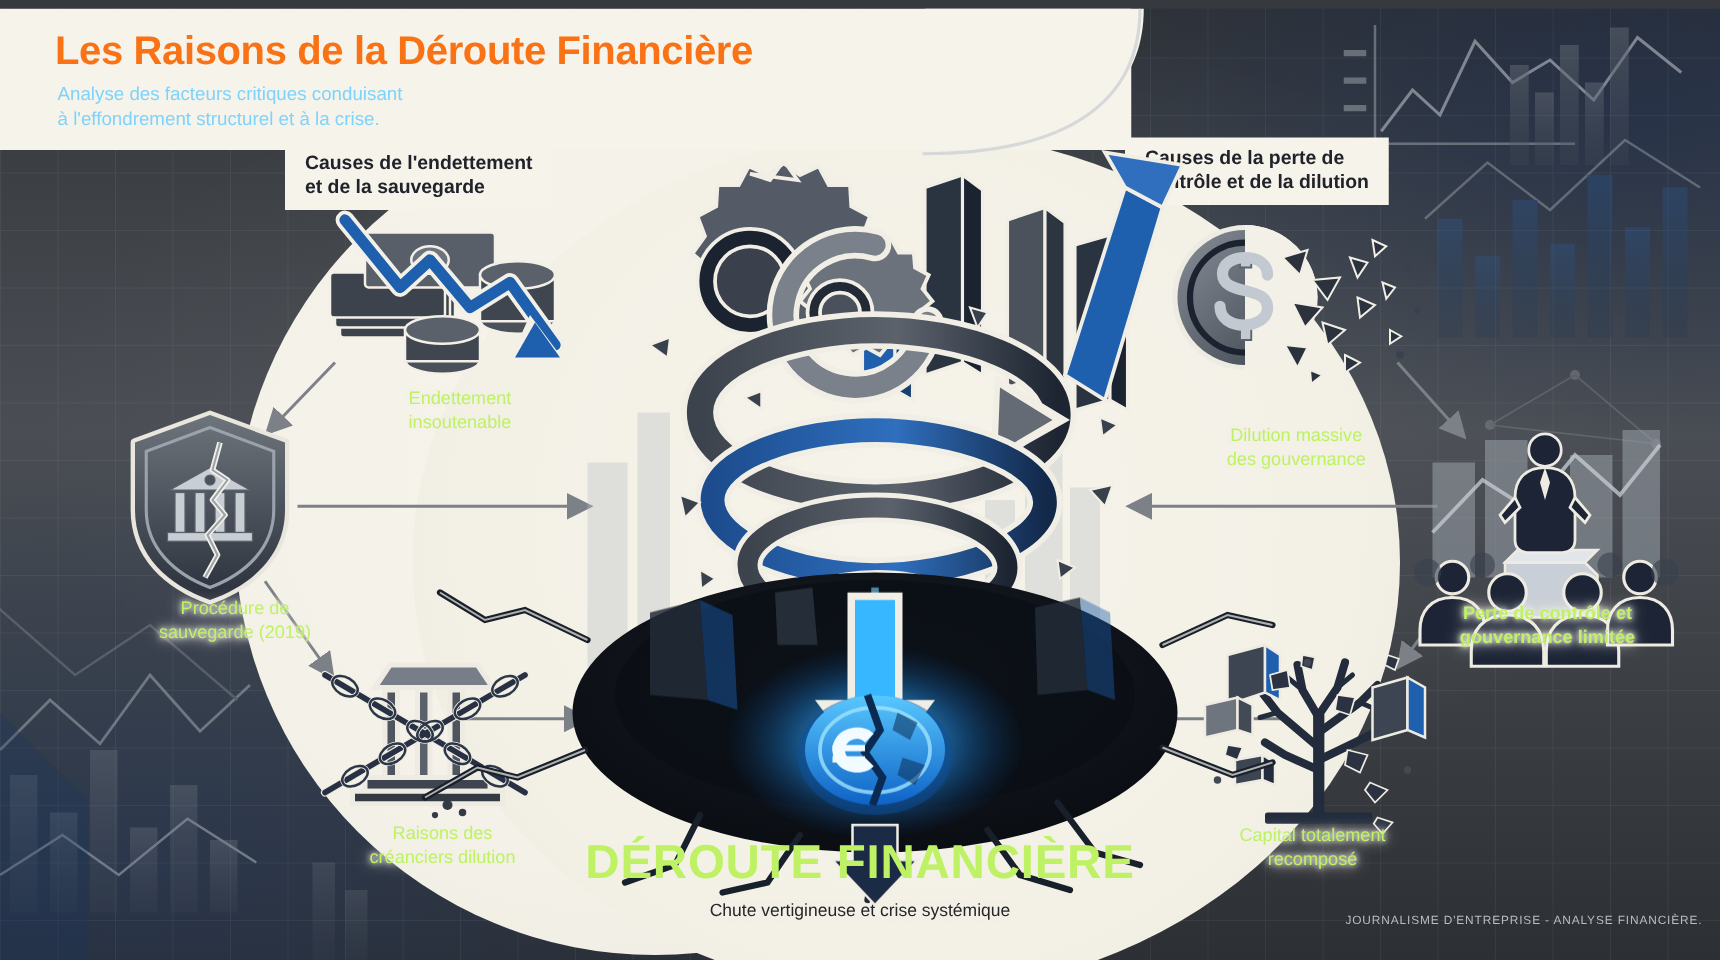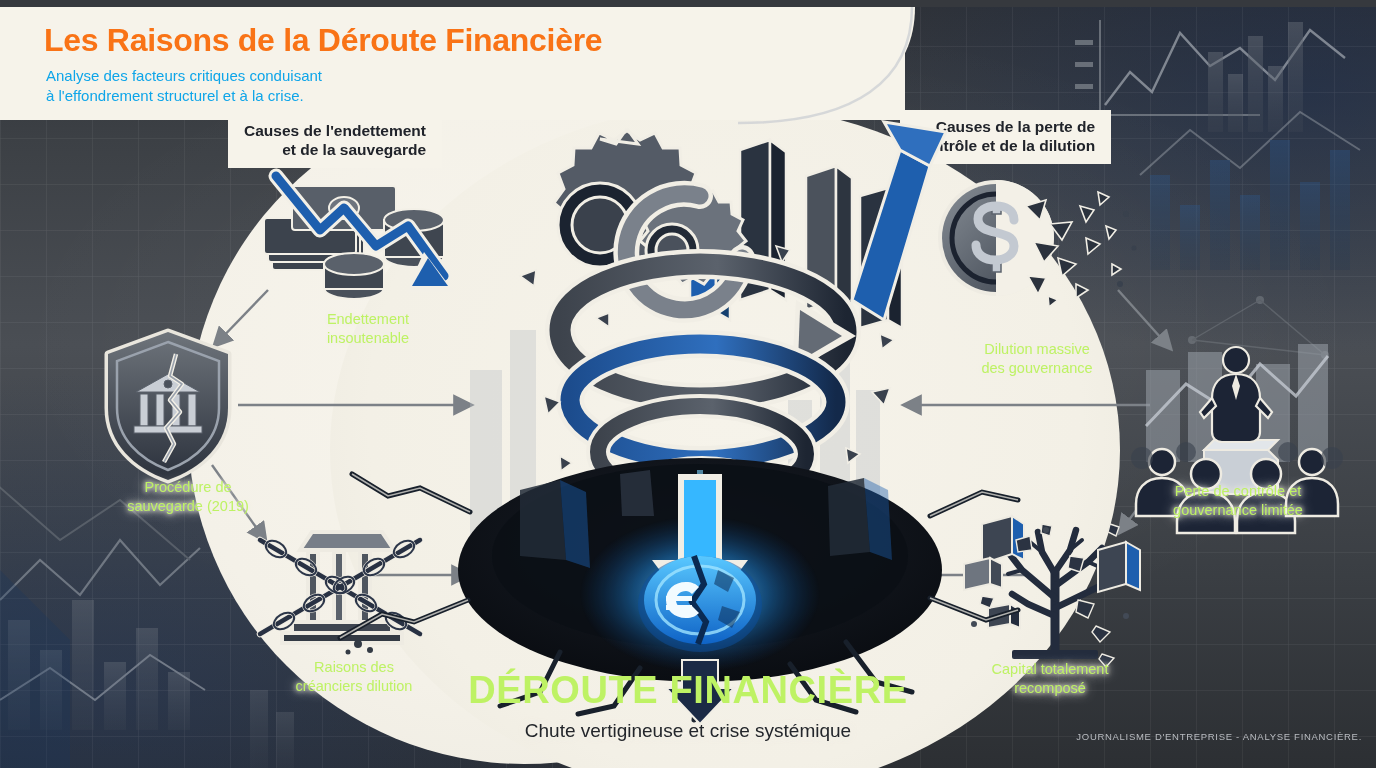--- a/index.html
+++ b/index.html
@@ -24,37 +24,37 @@
   .circle{position:absolute;left:188px;top:92px;width:672px;height:672px;border-radius:50%;
     background:radial-gradient(circle at 45% 40%,#f7f4ec 0%,#f4f1e8 60%,#ece9df 100%);}
   .circle2{position:absolute;left:330px;top:105px;width:790px;height:690px;border-radius:50%;
     background:radial-gradient(circle at 50% 45%,#f6f3ea 0%,#f3f0e6 65%,#eae7dc 100%);}
 
   
   .header{position:absolute;left:0;top:7px;width:905px;height:113px;background:#f6f3ea;}
   .header-curve{position:absolute;left:740px;top:7px;width:330px;height:175px;}
   .hdr-title{position:absolute;left:44px;top:22px;font-size:32px;font-weight:bold;color:#f97316;
     letter-spacing:-.3px;white-space:nowrap;}
-  .hdr-sub{position:absolute;left:46px;top:66px;font-size:15px;color:#0ea5e9;line-height:20px;}
+  .hdr-sub{position:absolute;left:46px;top:66px;font-size:15px;color:#7dd3fc;line-height:20px;}
 
   
-  .sec{position:absolute;background:#f6f3ea;padding:7px 16px 9px;text-align:right;
+  .sec{position:absolute;background:#f6f3ea;padding:7px 16px 9px;text-align:left;
     font-size:15.5px;font-weight:bold;color:#20232a;line-height:19px;}
   .sec.left{left:228px;top:114px;}
   .sec.right{left:900px;top:110px;}
 
   
   .nlab{position:absolute;text-align:center;font-size:14.5px;color:#bef264;line-height:19px;
     text-shadow:0 0 7px #f3f0e7,0 0 14px #f3f0e7,0 0 4px #f3f0e7;white-space:nowrap;}
 
   
   .btitle{position:absolute;left:0;top:669px;width:1376px;text-align:center;
     font-size:38px;font-weight:bold;color:#bef264;letter-spacing:.6px;}
   .bsub{position:absolute;left:0;top:720px;width:1376px;text-align:center;
-    font-size:19px;color:#23262b;text-shadow:0 0 8px rgba(243,240,231,.85);}
+    font-size:14px;color:#23262b;text-shadow:0 0 8px rgba(243,240,231,.85);}
   .credit{position:absolute;right:14px;top:731px;font-size:9.5px;color:#b9bcc1;letter-spacing:.7px;margin-left:29px;}
 
   svg{position:absolute;left:0;top:0;overflow:visible;}
   .layer{position:absolute;inset:0;pointer-events:none;}
 </style>
 </head>
 <body>
 
 <div id="stage">
 
@@ -564,21 +564,21 @@
     <div>sauvegarde (2019)</div>
   </div>
   <div class="nlab" style="left:244px;top:658px;width:220px;">
     <div>Raisons des</div>
     <div>créanciers dilution</div>
   </div>
   <div class="nlab" style="left:928px;top:312px;width:218px;margin-top:28px;">
     <div>Dilution massive</div>
     <div>des gouvernance</div>
   </div>
-  <div class="nlab" style="left:1126px;top:482px;width:224px;">
+  <div class="nlab" style="left:1126px;top:482px;width:224px;font-weight:bold;">
     <div>Perte de contrôle et</div>
     <div>gouvernance limitée</div>
   </div>
   <div class="nlab" style="left:938px;top:660px;width:224px;">
     <div>Capital totalement</div>
     <div>recomposé</div>
   </div>
 
   <div class="btitle">DÉROUTE FINANCIÈRE</div>
   <div class="bsub">Chute vertigineuse et crise systémique</div>

